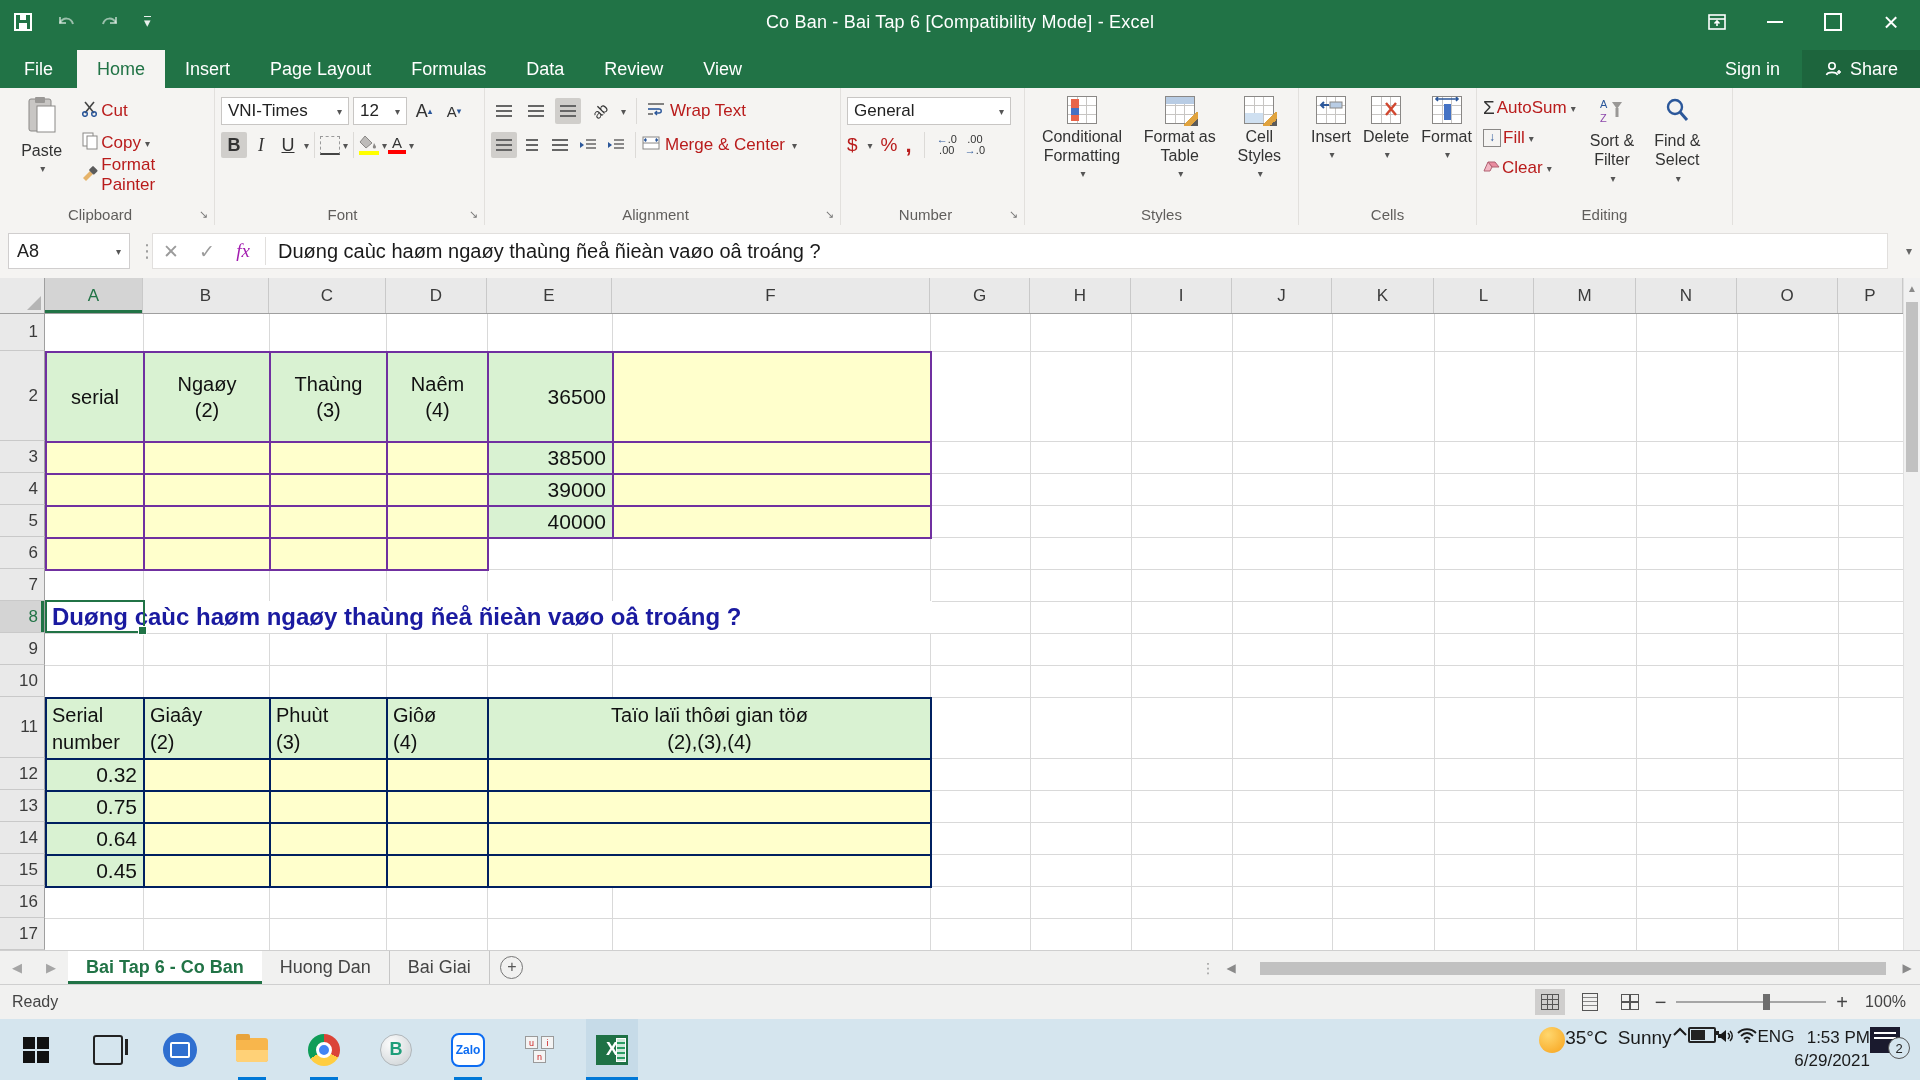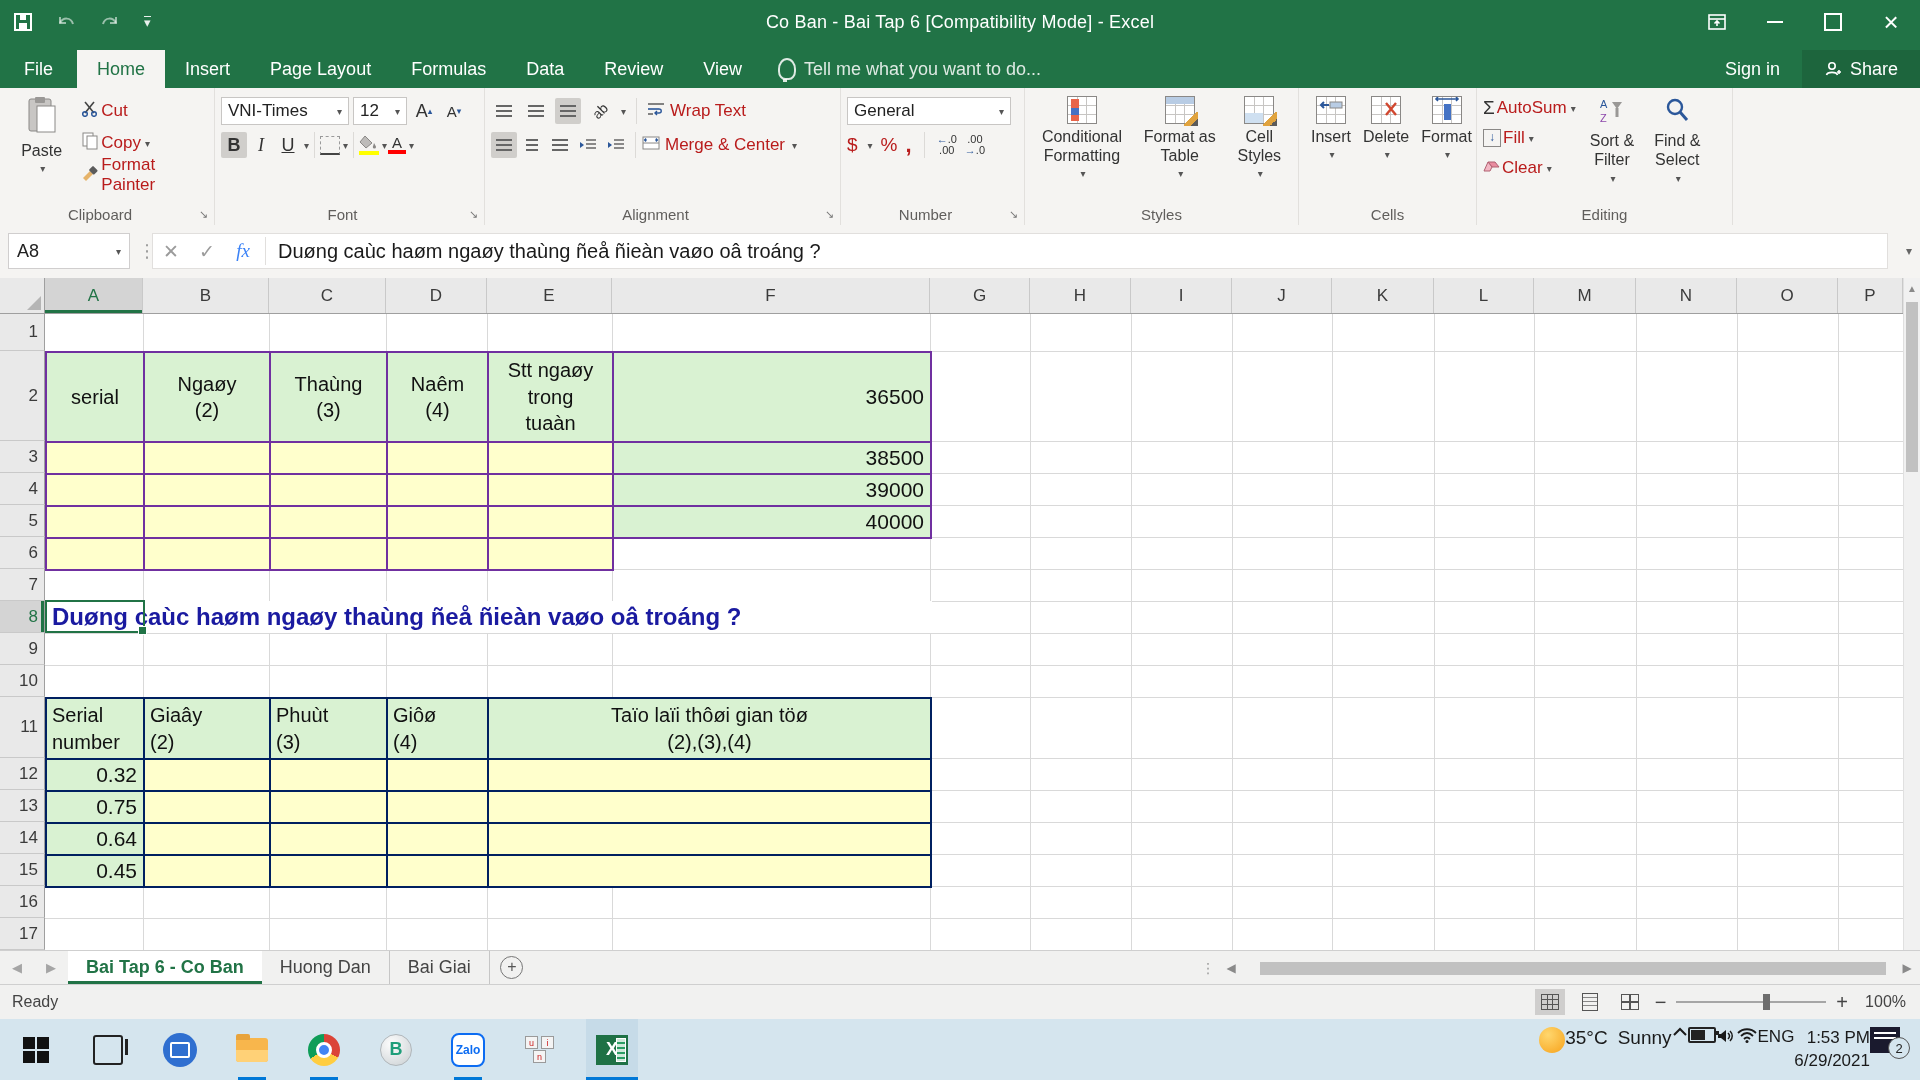--- a/index.html
+++ b/index.html
@@ -62,21 +62,21 @@
 
   
   .fbar{position:absolute;left:0;top:225px;right:0;height:53px;background:#f5f4f2;border-bottom:1px solid #d5d3d1;}
   .namebox{position:absolute;left:8px;top:8px;width:122px;height:36px;background:#fff;border:1px solid #d0cece;
            display:flex;align-items:center;padding:0 8px;font-size:18px;box-sizing:border-box;}
   .namebox .dd{margin-left:auto;}
   .fdots{position:absolute;left:138px;top:8px;height:36px;display:flex;align-items:center;color:#999;font-size:18px;}
   .fxbox{position:absolute;left:152px;top:8px;right:32px;height:36px;background:#fff;border:1px solid #e1dfdd;
          display:flex;align-items:center;box-sizing:border-box;}
   .fxbtn{width:36px;text-align:center;font-size:19px;color:#9b9b9b;}
-  .fxit{font-style:italic;font-family:"Liberation Serif",serif;color:#3b82f6;}
+  .fxit{font-style:italic;font-family:"Liberation Serif",serif;color:#a21caf;}
   .fxsep{width:1px;height:28px;background:#e1dfdd;margin:0 4px;}
   .fvalue{font-size:20px;color:#1a1a1a;padding-left:8px;white-space:nowrap;}
   .fexpand{position:absolute;right:8px;top:8px;height:36px;display:flex;align-items:center;color:#666;font-size:12px;}
 
   
   .gridwrap{position:absolute;left:0;top:278px;width:1903px;height:672px;background:#fff;}
   .corner{position:absolute;left:0;top:0;width:45px;height:36px;background:#e9e9e9;border-right:1px solid #9f9f9f;border-bottom:1px solid #9f9f9f;box-sizing:border-box;}
   .corner::after{content:'';position:absolute;right:3px;bottom:3px;border-left:14px solid transparent;border-bottom:14px solid #b5b5b5;}
   .colheads{position:absolute;left:0;top:0;right:0;height:36px;background:#e9e9e9;border-bottom:1px solid #9f9f9f;box-sizing:border-box;}
   .colhead{position:absolute;top:0;height:35px;display:flex;align-items:center;justify-content:center;
@@ -234,24 +234,20 @@
 
   <div class="tabsrow">
     <span class="rtab file">File</span>
     <span class="rtab active">Home</span>
     <span class="rtab">Insert</span>
     <span class="rtab">Page Layout</span>
     <span class="rtab">Formulas</span>
     <span class="rtab">Data</span>
     <span class="rtab">Review</span>
     <span class="rtab">View</span>
-    <span class="tellme">
-      <span class="bulb"></span>
-      <span>Tell me what you want to do...</span>
-    </span>
     <span class="tabspacer"></span>
     <span class="signin">Sign in</span>
     <span class="sharebtn">
       <svg width="18" height="18" viewBox="0 0 18 18">
           <circle cx="8" cy="6" r="3.2" fill="none" stroke="#fff" stroke-width="1.6"></circle>
           <path d="M2.5 15 C3.5 11.5, 12.5 11.5, 13.5 15" fill="none" stroke="#fff" stroke-width="1.6"></path>
           <path d="M13 12 L17 12 M15 10 L15 14" stroke="#fff" stroke-width="1.6"></path>
         </svg>
       <span>Share</span>
     </span>
@@ -628,23 +624,20 @@
 
 
       <div class="xtable t1">
         <div class="cell hgreen pre">serial</div>
         <div class="cell hgreen pre">Ngaøy
 (2)</div>
         <div class="cell hgreen pre">Thaùng
 (3)</div>
         <div class="cell hgreen pre">Naêm
 (4)</div>
-        <div class="cell hgreen pre">Stt ngaøy
-trong
-tuaàn</div>
 
         <div class="cell vgreen">36500</div>
         <div class="cell yellow"></div>
         <div class="cell yellow"></div>
         <div class="cell yellow"></div>
         <div class="cell yellow"></div>
         <div class="cell yellow"></div>
 
         <div class="cell vgreen">38500</div>
         <div class="cell yellow"></div>

